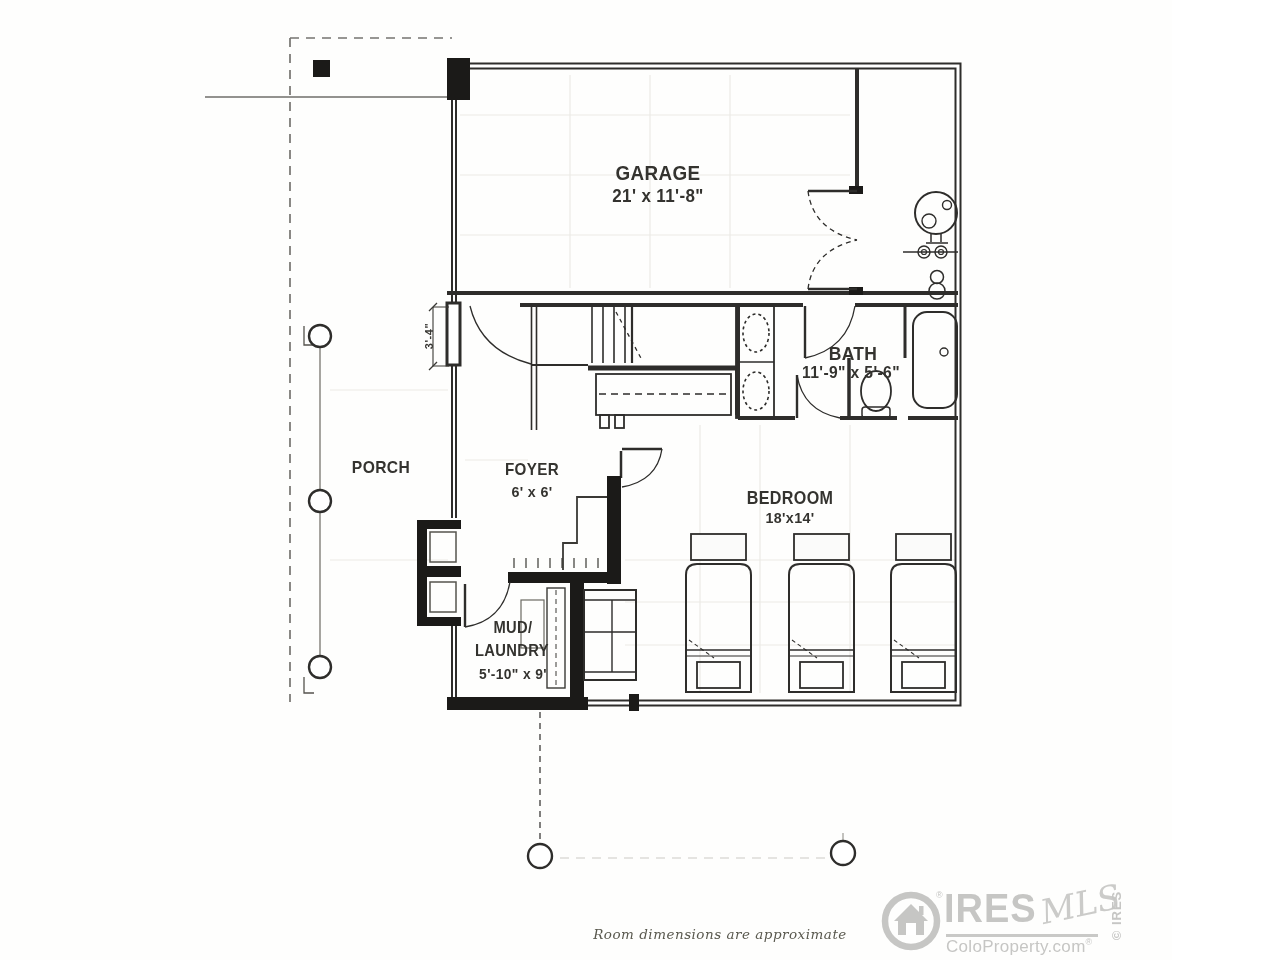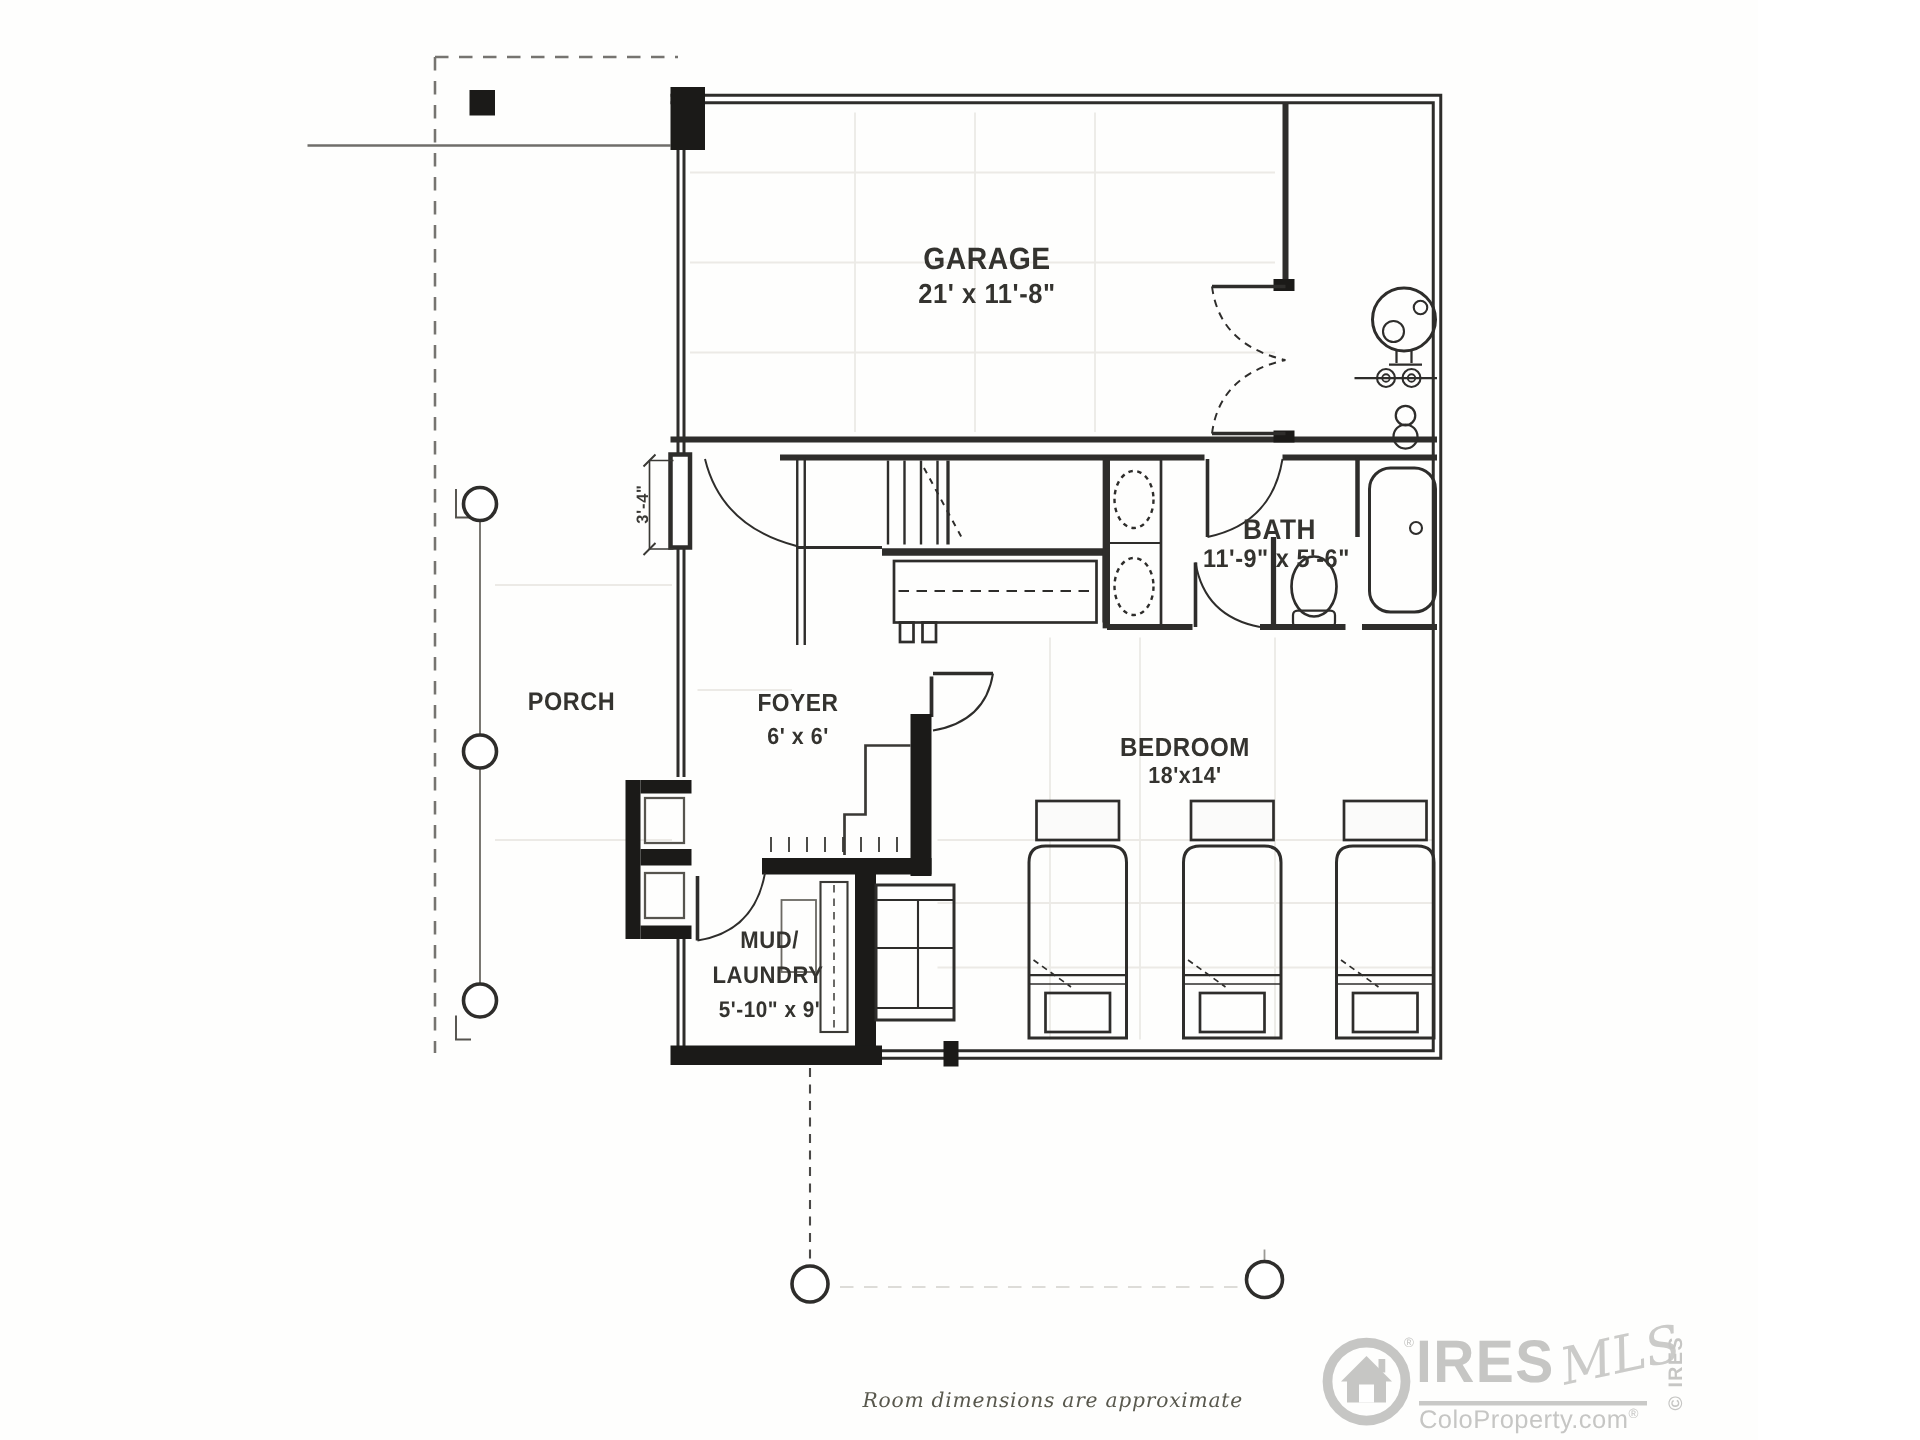--- a/index.html
+++ b/index.html
@@ -3,21 +3,21 @@
 <meta charset="utf-8">
 <style>
   html,body{margin:0;padding:0;background:#ffffff;}
   #stage{position:relative;width:1172px;height:960px;background:#fefefd;overflow:hidden;
          font-family:"Liberation Sans",sans-serif;}
   #plan-svg{position:absolute;left:0;top:0;}
   .rm{position:absolute;font-weight:700;color:#34332f;white-space:nowrap;
       transform:translateX(-50%) scaleX(0.92);letter-spacing:.4px;line-height:1.05;}
   .dim-rot{position:absolute;left:406px;top:330px;width:46px;text-align:center;
       transform:rotate(-90deg);font-size:11px;font-weight:700;color:#3a3935;letter-spacing:.5px;}
-  .caption{position:absolute;left:575px;top:926px;width:290px;
+  .caption{position:absolute;left:575px;top:926px;width:290px;text-align:center;
       font-family:"DejaVu Serif",serif;font-style:italic;font-size:13.5px;
       color:#4b4a3f;letter-spacing:.5px;opacity:.92;}
   
   .wm{position:absolute;left:880px;top:888px;width:260px;height:72px;color:#c6c6c4;}
   .wm-brand{position:absolute;left:64px;top:-2px;font-size:40px;font-weight:700;
       letter-spacing:1px;transform:scaleX(.95);transform-origin:left;}
   .wm-script{position:absolute;left:160px;top:-4px;font-family:"DejaVu Serif",serif;
       font-style:italic;font-size:34px;transform:rotate(-12deg);color:#cbcbc9;}
   .wm-rule{position:absolute;left:66px;top:46px;width:152px;height:2.5px;background:#c9c9c7;}
   .wm-site{position:absolute;left:66px;top:49px;font-size:17px;font-weight:400;letter-spacing:.3px;}

